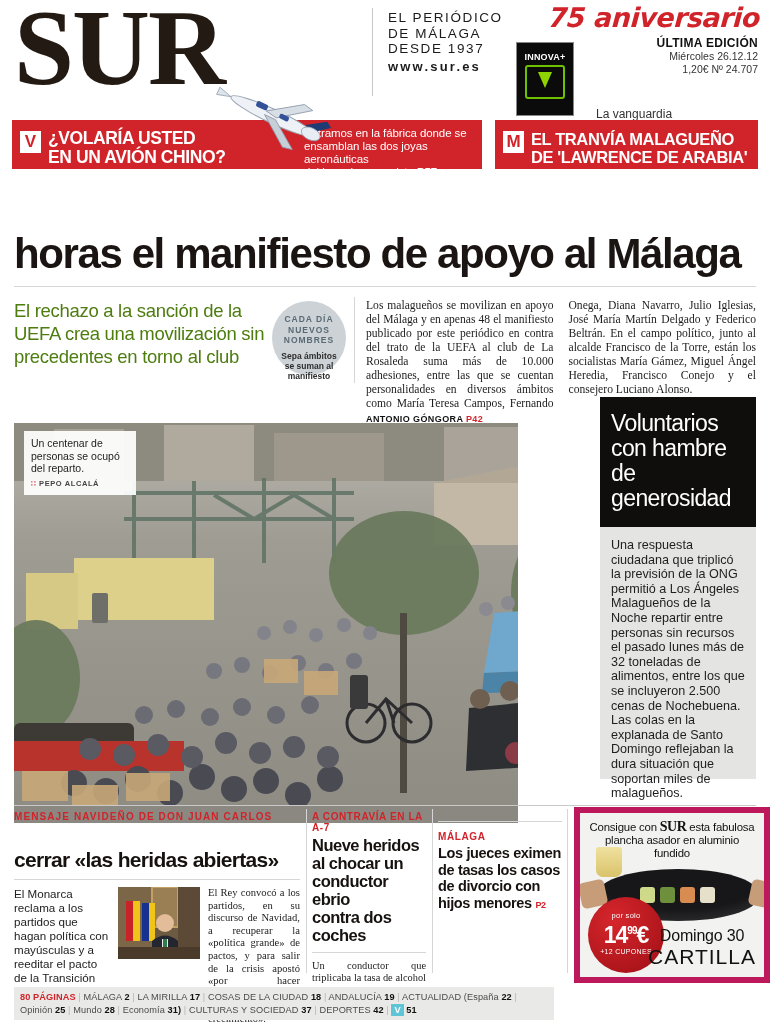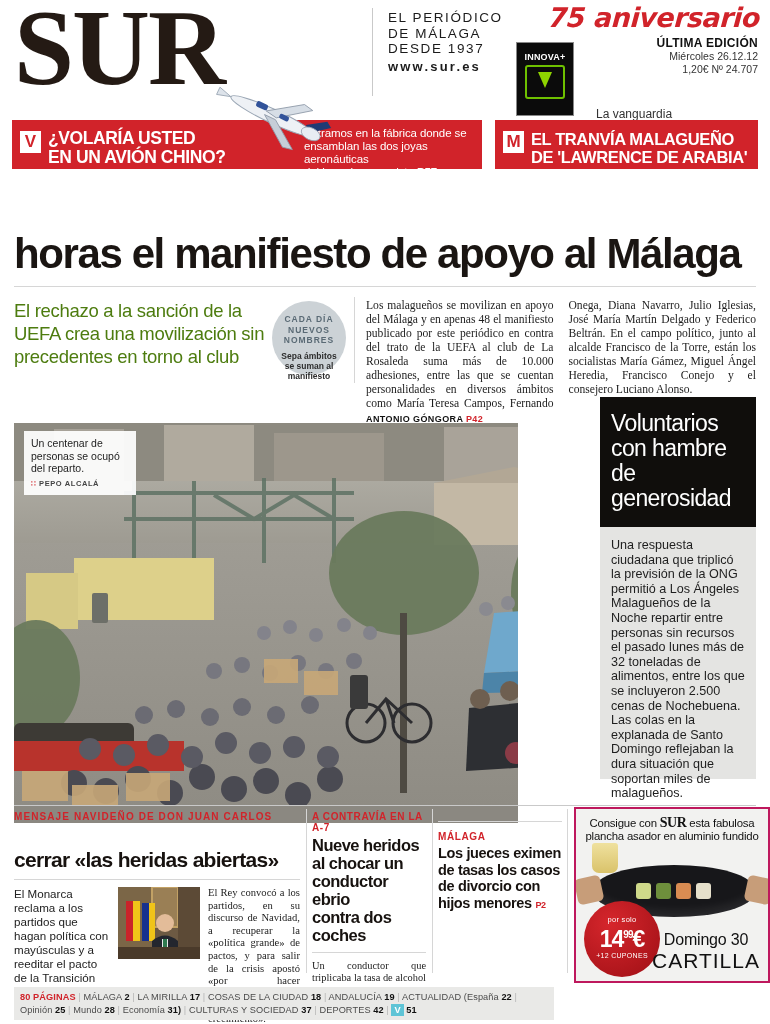--- a/index.html
+++ b/index.html
@@ -174,21 +174,21 @@
     color: #1c1c1c; text-align: justify;
   }
   .b-body {
     margin-top: 8px; padding-top: 7px; border-top: 1px solid #d6d6d6;
     font-family: "Liberation Serif", serif; font-size: 10.4px; line-height: 12.4px;
     color: #1c1c1c; text-align: justify;
   }
   .c-item2 { margin-top: 10px; padding-top: 9px; border-top: 1px solid #d6d6d6; }
 
   
-  .ad { position: absolute; left: 0; top: -4px; width: 196px; height: 176px; border: 2px solid #be185d; background: #f2f2f0; overflow: hidden; }
+  .ad { position: absolute; left: 0; top: -4px; width: 196px; height: 176px; border: 6px solid #be185d; background: #f2f2f0; overflow: hidden; }
   .ad-hd {
     position: relative; z-index: 3; padding: 7px 6px 0 6px; text-align: center;
     font-size: 11.4px; line-height: 13px; color: #111; letter-spacing: -0.2px;
   }
   .ad-hd .sur-mini { font-family: "Liberation Serif", serif; font-weight: 700; font-size: 14px; letter-spacing: -0.5px; }
   .ad-pan {
     position: absolute; left: 18px; top: 56px; width: 160px; height: 52px;
     background: #17171a; border-radius: 50%/46%;
     box-shadow: inset 0 -6px 10px rgba(255,255,255,.08);
   }

